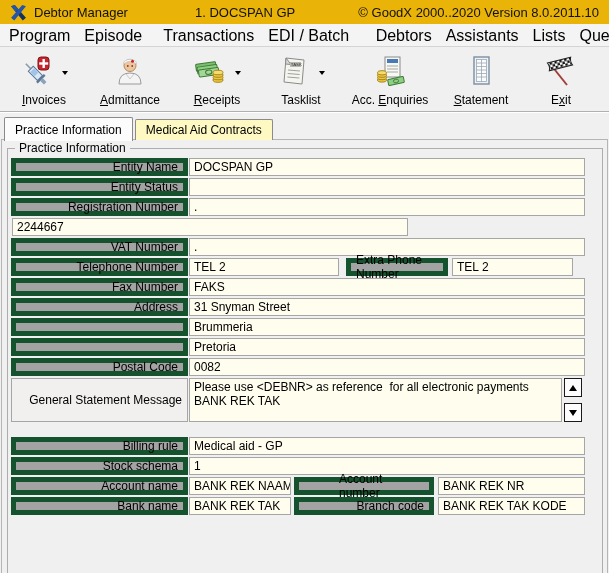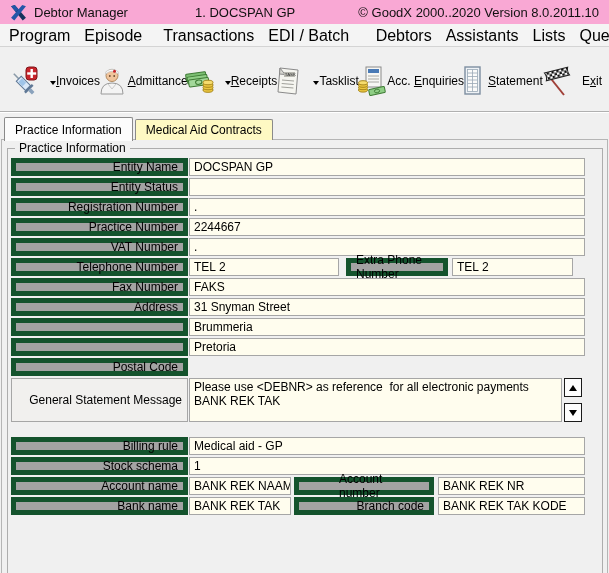--- a/index.html
+++ b/index.html
@@ -6,38 +6,38 @@
   html,body { width:609px; height:573px; }
   body {
     font-family: "Liberation Sans", "DejaVu Sans", sans-serif;
     font-size: 12px;
     color: #000;
     background:#f0f0f0;
   }
   .window { position:relative; width:609px; height:573px; background:#f0f0f0; overflow:hidden; }
 
   
-  .titlebar { position:absolute; top:0; left:0; right:0; height:24px; background:#f9a8d4;
+  .titlebar { position:absolute; top:0; left:0; right:0; height:24px; background:#eab308;
               display:flex; align-items:center; padding:11px 10px; }
   .tb-left { display:flex; align-items:center; gap:7px; }
   .tb-app { font-size:13px; color:#111; }
   .tb-center { position:absolute; left:195px; top:0; height:24px; display:flex; align-items:center; font-size:13px; color:#111; }
   .tb-right { margin-left:auto; font-size:13px; color:#111; }
   .logo { width:17px; height:17px; display:block; }
 
   
   .menubar { position:absolute; top:24px; left:0; right:0; height:23px; background:#f4f4f4;
              border-bottom:1px solid #d4d4d4; display:flex; align-items:center; padding-left:2px; }
   .menu-item { padding:0 7px; font-size:16px; height:23px; line-height:23px; cursor:default; }
 
   
   .toolbar { position:absolute; top:48px; left:0; right:0; height:64px; background:#f0f0f0;
              border-bottom:1px solid #b0b0b0; box-shadow:0 1px 0 #ffffff;
              display:flex; align-items:flex-start; padding:3px 0 0 2px; }
-  .tbtn { height:58px; display:flex; flex-direction:row; align-items:center; justify-content:space-between;
+  .tbtn { height:58px; display:flex; flex-direction:column; align-items:center; justify-content:space-between;
           padding:2px 6px 1px 6px; border:1px solid transparent; }
   .tbtn-top { display:flex; align-items:center; height:34px; }
   .tbtn-label { font-size:12px; white-space:nowrap; }
   .hotkey { text-decoration:underline; }
   .dd { width:0; height:0; border-left:3px solid transparent; border-right:3px solid transparent;
         border-top:4px solid #000; margin-left:9px; margin-top:4px; }
   .ticon { width:32px; height:32px; display:block; }
   .w-inv{min-width:84px}.w-adm{min-width:88px}.w-rec{min-width:86px}.w-task{min-width:82px}
   .w-acc{min-width:96px}.w-stmt{min-width:86px}.w-exit{min-width:74px}
 
@@ -266,21 +266,20 @@
           <div class="lbox w-label">Entity Status</div>
           <div class="tbox w-full"></div>
         </div>
 
         <div class="frow">
           <div class="lbox w-label">Registration Number</div>
           <div class="tbox w-full">.</div>
         </div>
 
         <div class="frow">
-          <div class="lbox w-label">Practice Number</div>
           <div class="tbox w-full">2244667</div>
         </div>
 
         <div class="frow">
           <div class="lbox w-label">VAT Number</div>
           <div class="tbox w-full">.</div>
         </div>
 
         <div class="frow">
           <div class="lbox w-label">Telephone Number</div>
@@ -304,20 +303,21 @@
           <div class="tbox w-full">Brummeria</div>
         </div>
 
         <div class="frow">
           <div class="lbox w-label"></div>
           <div class="tbox w-full">Pretoria</div>
         </div>
 
         <div class="frow">
           <div class="lbox w-label">Postal Code</div>
+          <div class="tbox w-full">0082</div>
         </div>
 
         <div class="frow-msg">
           <div class="lbox-msg">General Statement Message</div>
           <div class="msgbox">Please use &lt;DEBNR&gt; as reference  for all electronic payments
 BANK REK TAK</div>
           <div class="spinner">
             <div class="spinbtn">
                 <span class="tri-up"></span>
               </div>

